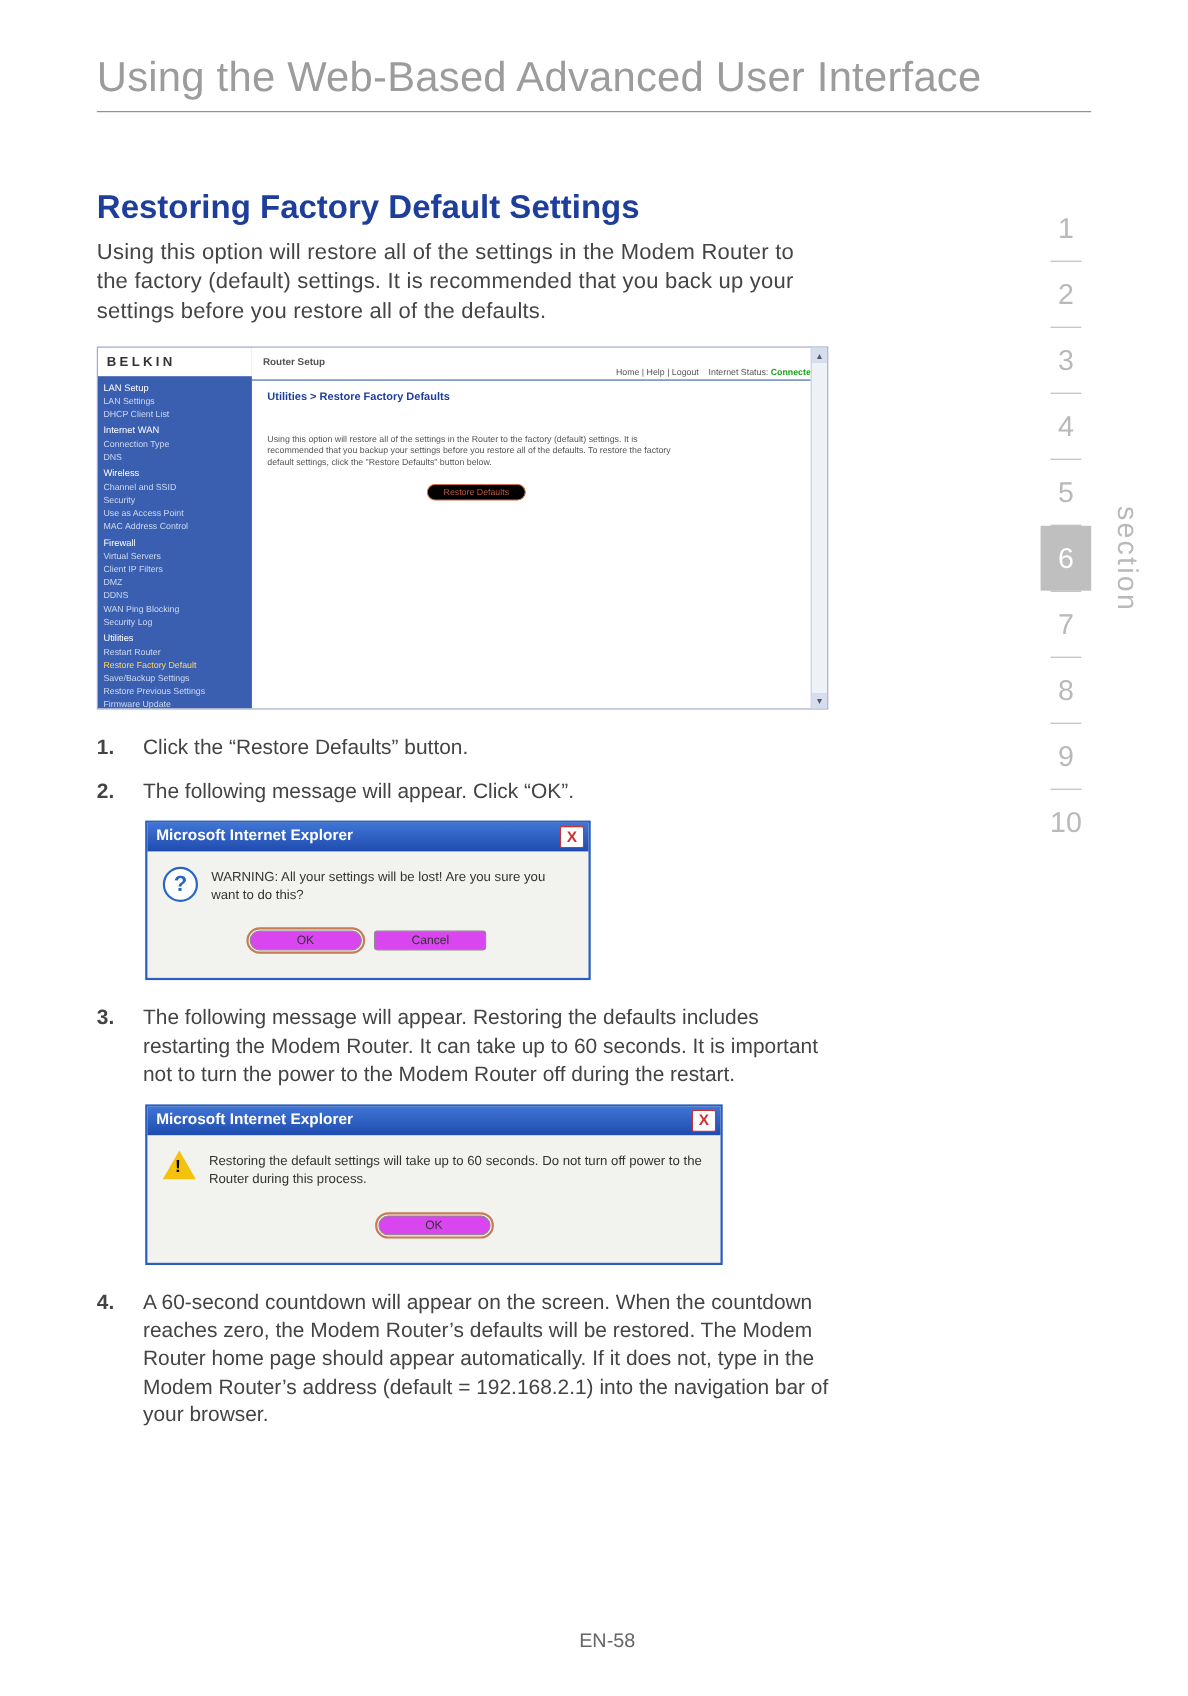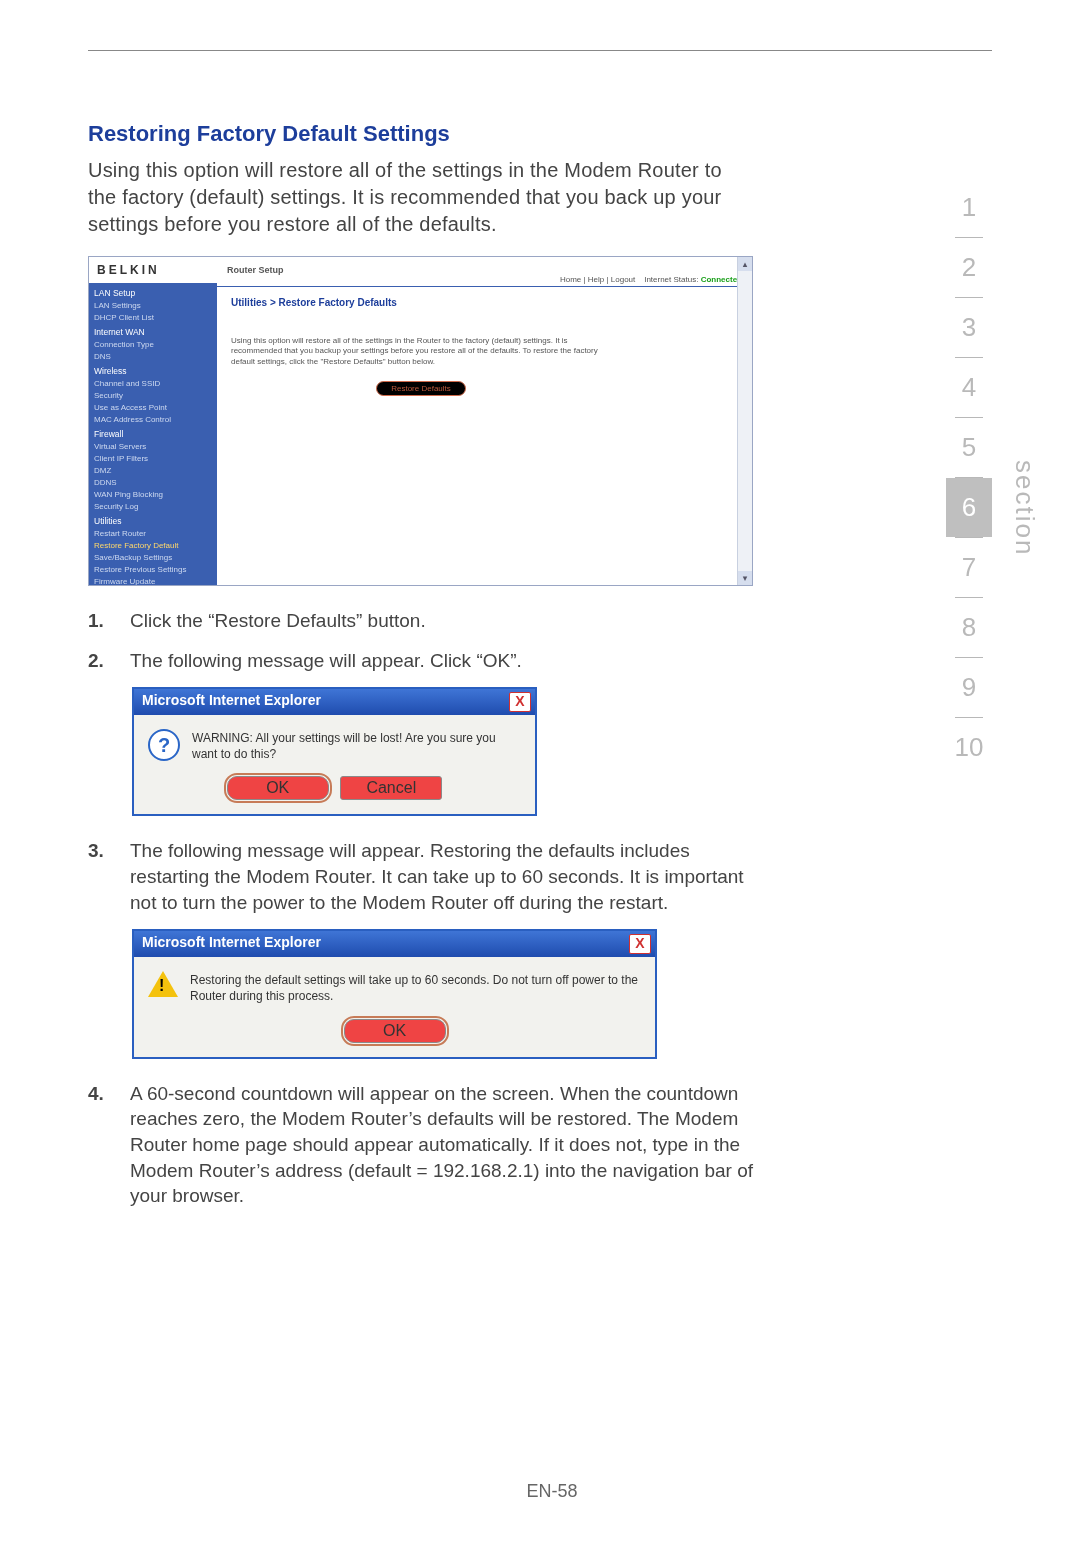--- a/index.html
+++ b/index.html
@@ -27,21 +27,21 @@
   .title-rule {
     border: none;
     border-top: 1px solid #888;
     margin: 0 0 70px 0;
   }
   .content-col {
     width: 665px;
   }
   .sub-title {
     color: #1d3e9b;
-    font-size: 22px;
+    font-size: 30px;
     font-weight: bold;
     margin: 0 0 10px 0;
   }
   .body-p {
     font-size: 20px;
     line-height: 1.35;
     margin: 0 0 18px 0;
     color: #444;
     letter-spacing: 0.2px;
   }
@@ -85,21 +85,21 @@
     height: 330px;
     border: 1px solid #9aa6c4;
     background: #fff;
     display: flex;
     font-size: 9px;
     box-sizing: border-box;
     position: relative;
     overflow: hidden;
   }
   .router-sidebar {
-    width: 128px;
+    width: 140px;
     background: #3a5fb0;
     color: #cdd9f0;
     font-size: 8px;
     padding: 0 5px 6px 5px;
     box-sizing: border-box;
   }
   .router-sidebar .brand-wrap {
     background: #fff;
     margin: -0px -5px 0 -5px;
     padding: 6px 8px;
@@ -275,25 +275,25 @@
     padding-top: 2px;
   }
   .ie-buttons {
     text-align: center;
     padding: 8px 0 14px 0;
   }
   .ie-btn {
     display: inline-block;
     min-width: 72px;
     padding: 2px 14px;
-    margin: 0 4px;
+    margin: 11px 4px;
     border: 1px solid #8a8a8a;
     border-radius: 3px;
-    background: #ef4444;
-    font-size: 16px;
+    background: #d946ef;
+    font-size: 11px;
   }
   .ie-btn.highlight {
     outline: 2px solid #c77b57;
     outline-offset: 1px;
     border-radius: 10px;
   }
   .page-num {
     position: absolute;
     bottom: 40px;
     left: 0; right: 0;
@@ -301,20 +301,21 @@
     font-size: 18px;
     color: #666;
     margin-left: 24px;
   }
 </style>
 </head>
 <body>
 
 <div class="page">
 
+  <h1 class="page-title">Using the Web-Based Advanced User Interface</h1>
   <hr class="title-rule">
 
   <div class="section-nav">
     <div class="num">1</div>
       <div class="sep"></div>
     <div class="num">2</div>
       <div class="sep"></div>
     <div class="num">3</div>
       <div class="sep"></div>
     <div class="num">4</div>

